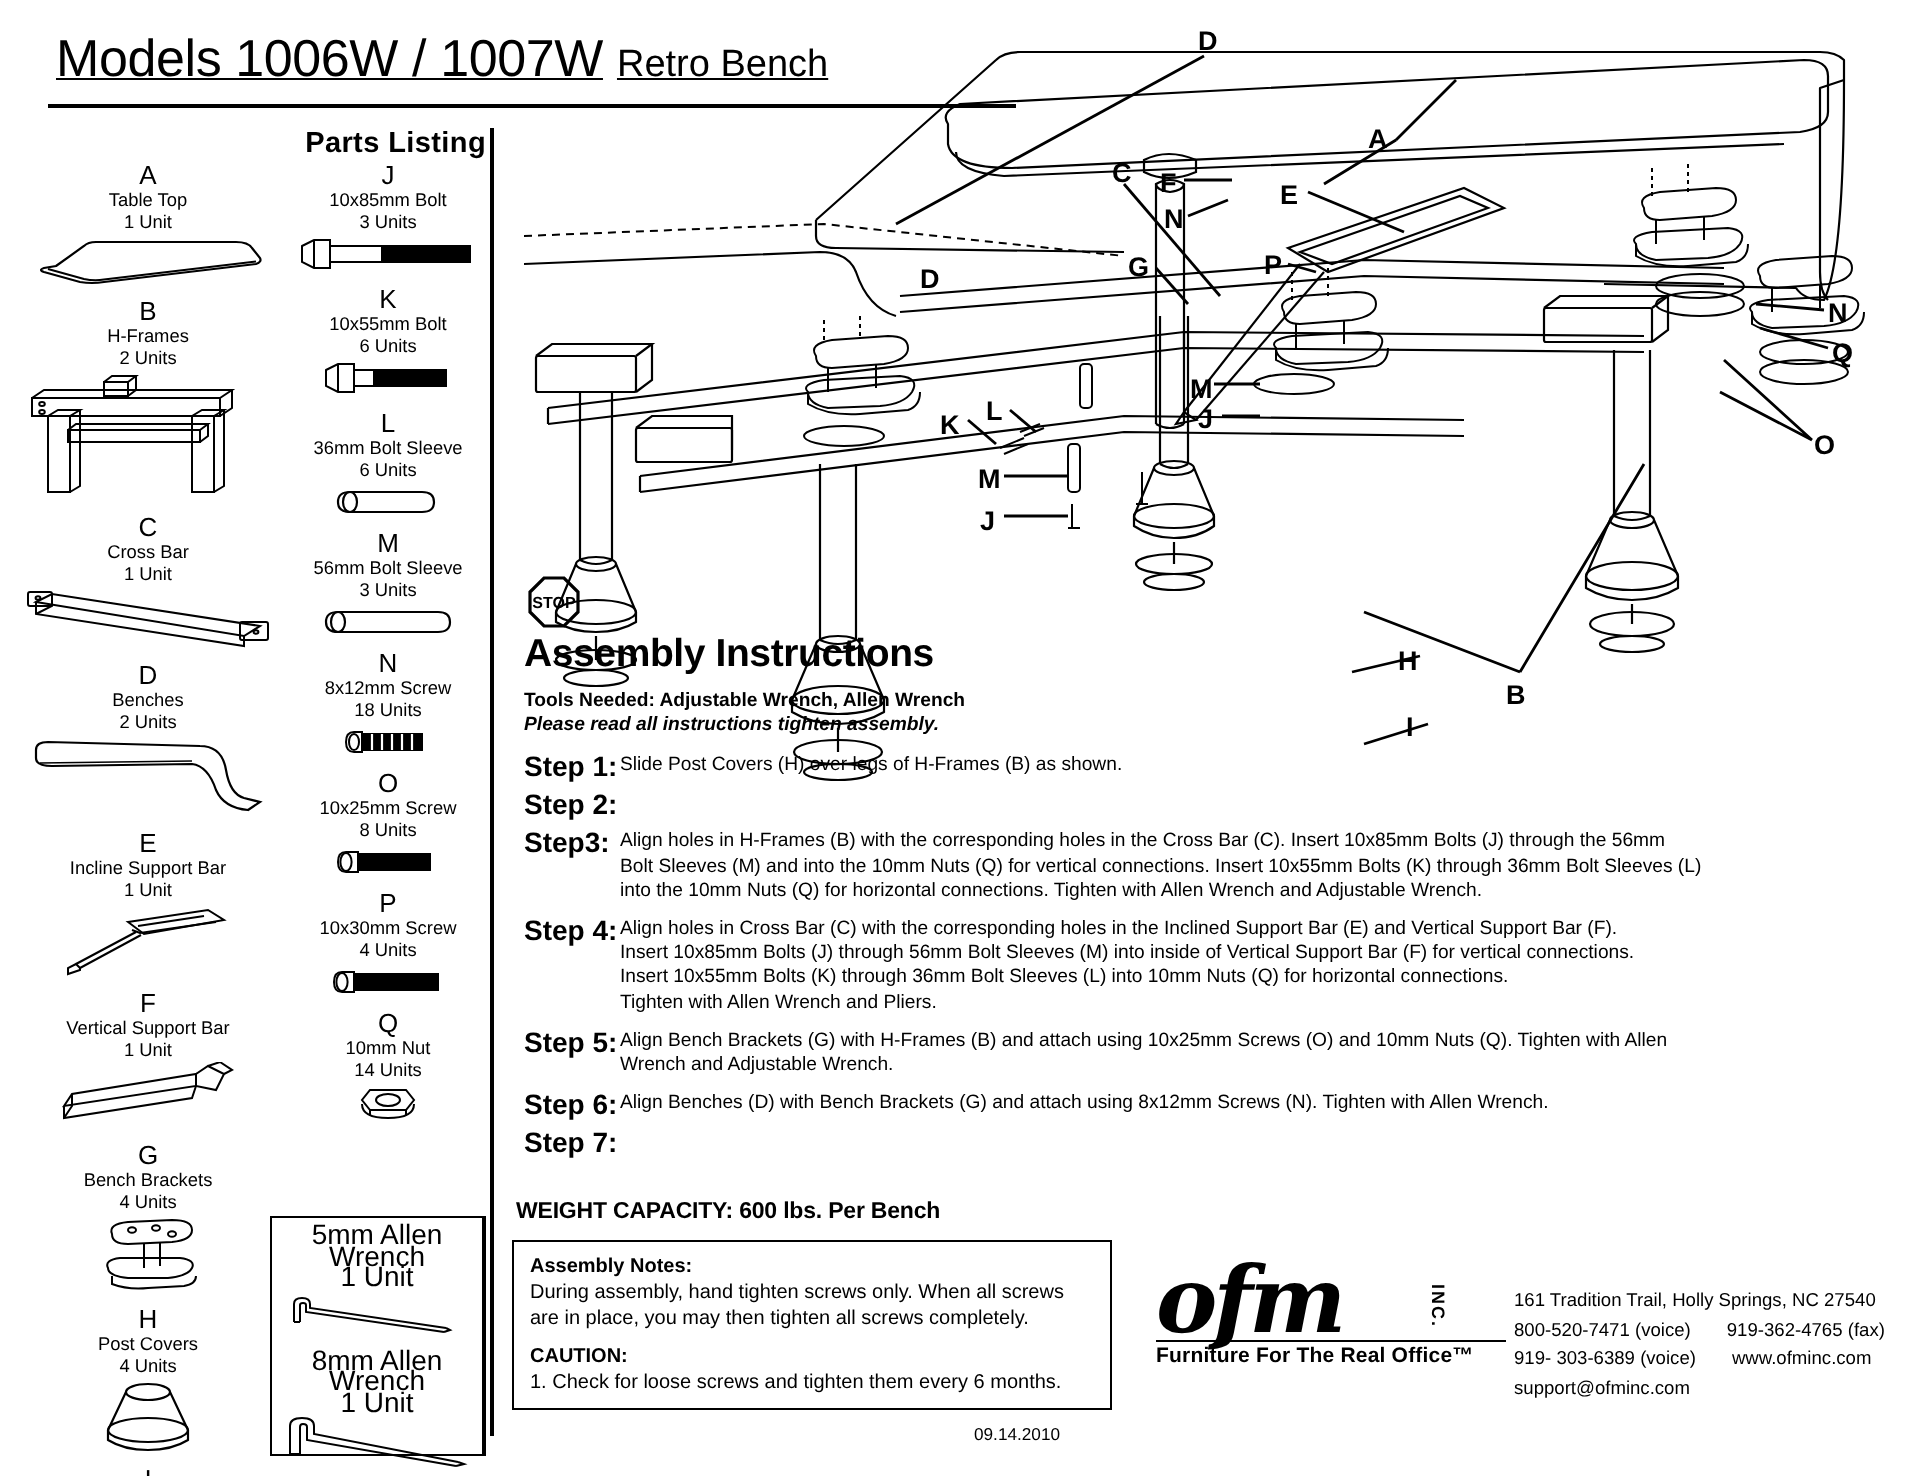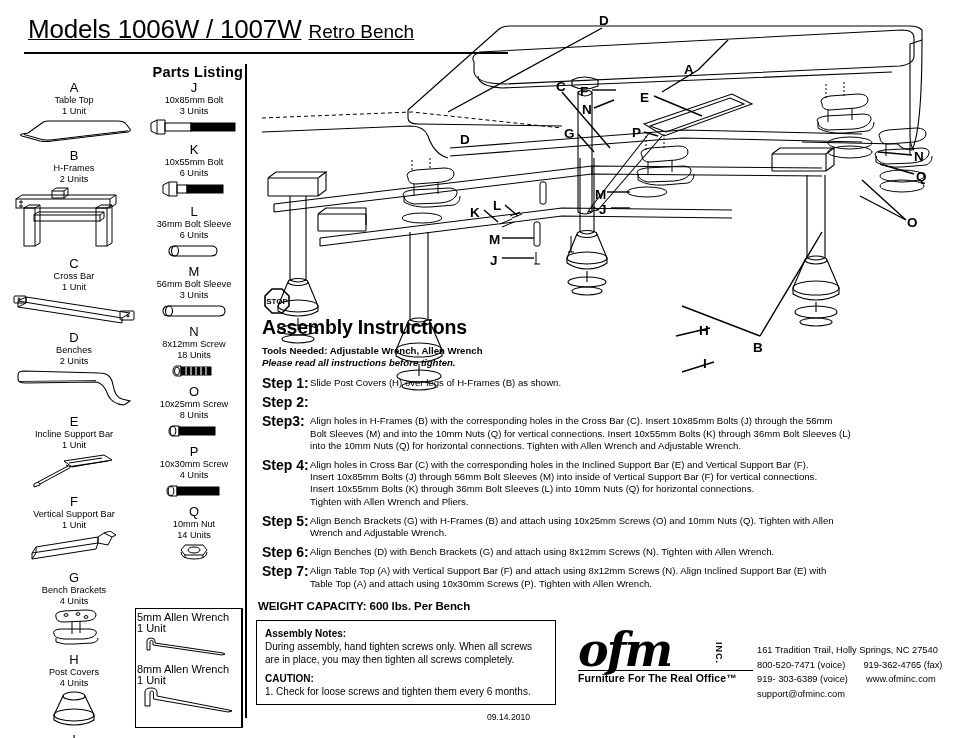--- a/index.html
+++ b/index.html
@@ -108,23 +108,23 @@
   }
   .part-qty {
     font-size: 9.2px;
     line-height: 10.5px;
   }
   .part-art {
     display: block;
     margin: 1px auto 0 auto;
   }
   .tool-name {
-    font-size: 11px;
+    font-size: 14px;
     line-height: 10.5px;
-    text-align: left;
+    text-align: center;
   }
 
   
   #stop-sign {
     position: absolute;
     left: 264px;
     top: 288px;
   }
   #assembly-title {
     position: absolute;
@@ -742,21 +742,21 @@
     </div>
   </div>
 
   <svg id="stop-sign" width="26" height="26" viewBox="0 0 26 26">
     <polygon points="8,1 18,1 25,8 25,18 18,25 8,25 1,18 1,8" fill="none" stroke="#000" stroke-width="1.6"></polygon>
     <text x="13" y="16" text-anchor="middle" font-family="Liberation Sans, sans-serif" font-size="8" font-weight="bold" fill="#000">STOP</text>
   </svg>
 
   <div id="assembly-title">Assembly Instructions</div>
   <div id="tools-needed">Tools Needed: Adjustable Wrench, Allen Wrench</div>
-  <div id="read-first">Please read all instructions before tighten.</div>
+  <div id="read-first">Please read all instructions tighten assembly.</div>
 
   <div id="steps">
     <div class="step">
       <div class="step-label">Step 1:</div>
       <div class="step-body">
         <div>Slide Post Covers (H) over legs of H-Frames (B) as shown.</div>
       </div>
     </div>
     <div class="step">
       <div class="step-label">Step 2:</div>
@@ -786,24 +786,20 @@
       </div>
     </div>
     <div class="step">
       <div class="step-label">Step 6:</div>
       <div class="step-body">
         <div>Align Benches (D) with Bench Brackets (G) and attach using 8x12mm Screws (N). Tighten with Allen Wrench.</div>
       </div>
     </div>
     <div class="step">
       <div class="step-label">Step 7:</div>
-      <div class="step-body">
-        <div>Align Table Top (A) with Vertical Support Bar (F) and attach using 8x12mm Screws (N). Align Inclined Support Bar (E) with</div>
-        <div>Table Top (A) and attach using 10x30mm Screws (P). Tighten with Allen Wrench.</div>
-      </div>
     </div>
   </div>
 
   <div id="weight-capacity">WEIGHT CAPACITY: 600 lbs. Per Bench</div>
 
   <div id="notes-box">
     <div class="note-head">Assembly Notes:</div>
     <div class="note-line">During assembly, hand tighten screws only. When all screws</div>
     <div class="note-line">are in place, you may then tighten all screws completely.</div>
     <div class="note-gap"></div>

